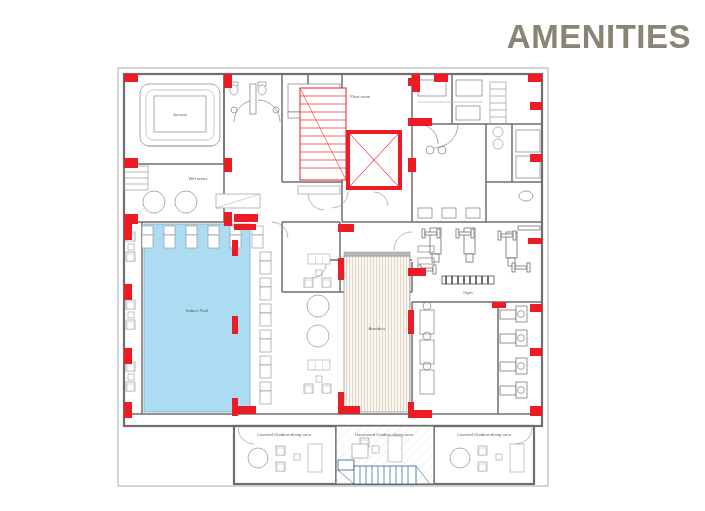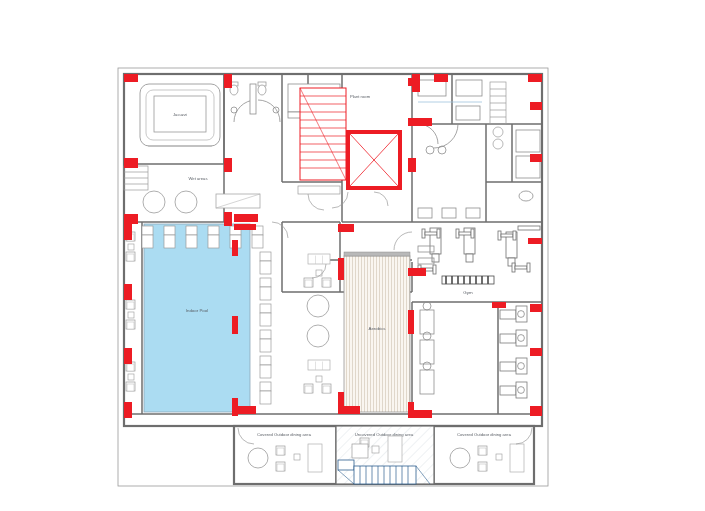--- a/index.html
+++ b/index.html
@@ -15,20 +15,21 @@
   
   #plan{position:absolute;left:112px;top:62px;width:445px;height:430px;}
   svg{display:block;}
   text{font-family:"Liberation Sans",sans-serif;fill:#5a5f66;}
 </style>
 </head>
 <body>
 
 <div id="page">
 
+  <div id="title">AMENITIES</div>
 
   <div id="plan">
   <svg width="445" height="430" viewBox="0 0 445 430" xmlns="http://www.w3.org/2000/svg">
     <defs>
       <pattern id="wood" width="3" height="6" patternUnits="userSpaceOnUse">
         <rect width="3" height="6" fill="#faf6f0"></rect>
         <line x1="0.4" y1="0" x2="0.4" y2="6" stroke="#d9cfc0" stroke-width="0.9"></line>
       </pattern>
       <pattern id="diag" width="7" height="7" patternUnits="userSpaceOnUse" patternTransform="rotate(45)">
         <rect width="7" height="7" fill="#ffffff"></rect>

